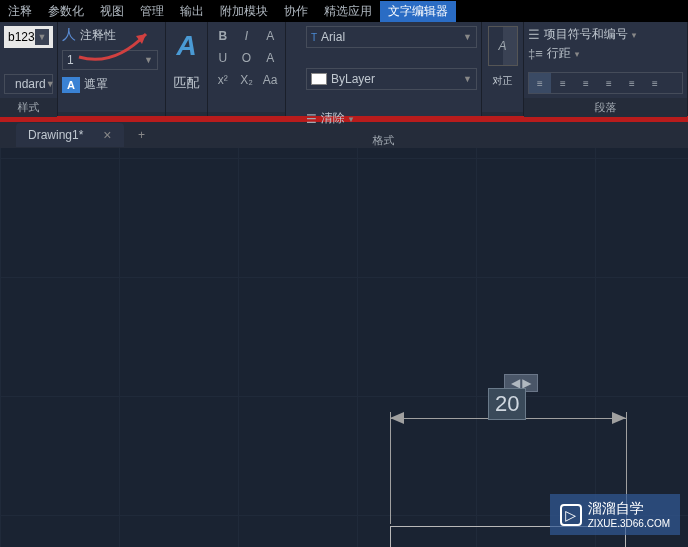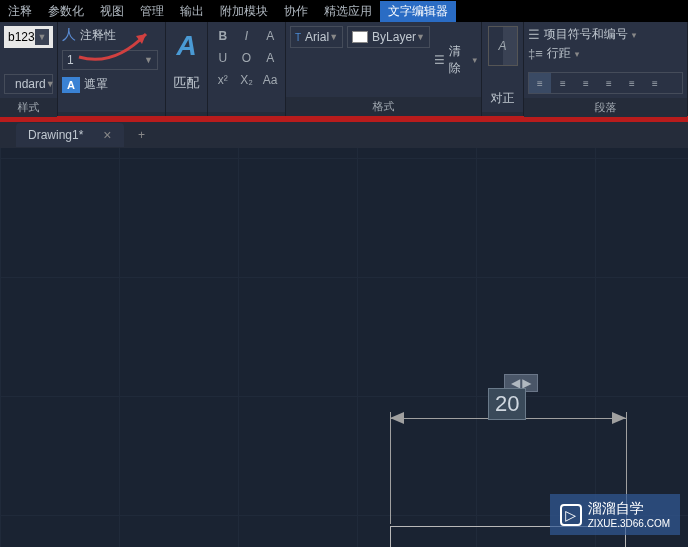--- a/index.html
+++ b/index.html
@@ -121,21 +121,21 @@
     .fmt-btn {
       width: 22px; height: 20px;
       display: flex; align-items: center; justify-content: center;
       color: #a0a8b0;
       cursor: pointer;
     }
     .fmt-btn.bold { font-weight: bold; }
     .fmt-btn.italic { font-style: italic; }
     
     .panel5 { width: 196px; }
-    .panel5 .ribbon-panel-content { flex-direction: row; gap: 4px; }
+    .panel5 .ribbon-panel-content { flex-direction: column; gap: 20px; margin-left: 16px; }
     .font-combo {
       height: 22px; background: #2a3244;
       border: 1px solid #454c5a;
       display: flex; align-items: center;
       padding: 0 4px;
       justify-content: space-between;
     }
     .tt-icon { color: #4a8ad4; font-size: 10px; margin-right: 4px; }
     .layer-combo {
       height: 22px; background: #2a3244;
@@ -396,21 +396,21 @@
         <span>清除</span>
         <span class="chevron">▾</span>
       </div>
     </div>
     <div class="ribbon-panel-label">格式</div>
   </div>
 
   <div class="ribbon-panel panel6">
     <div class="ribbon-panel-content">
       <div class="align-icon">A</div>
-      <div style="font-size:12px;margin-top:20px">对正</div>
+      <div style="font-size:10px;margin-top:4px">对正</div>
     </div>
     <div class="ribbon-panel-label"></div>
   </div>
 
   <div class="ribbon-panel panel7">
     <div class="ribbon-panel-content">
       <div class="bullet-row">
         <span class="bullet-icon">☰</span>
         <span>项目符号和编号</span>
         <span class="chevron">▾</span>

